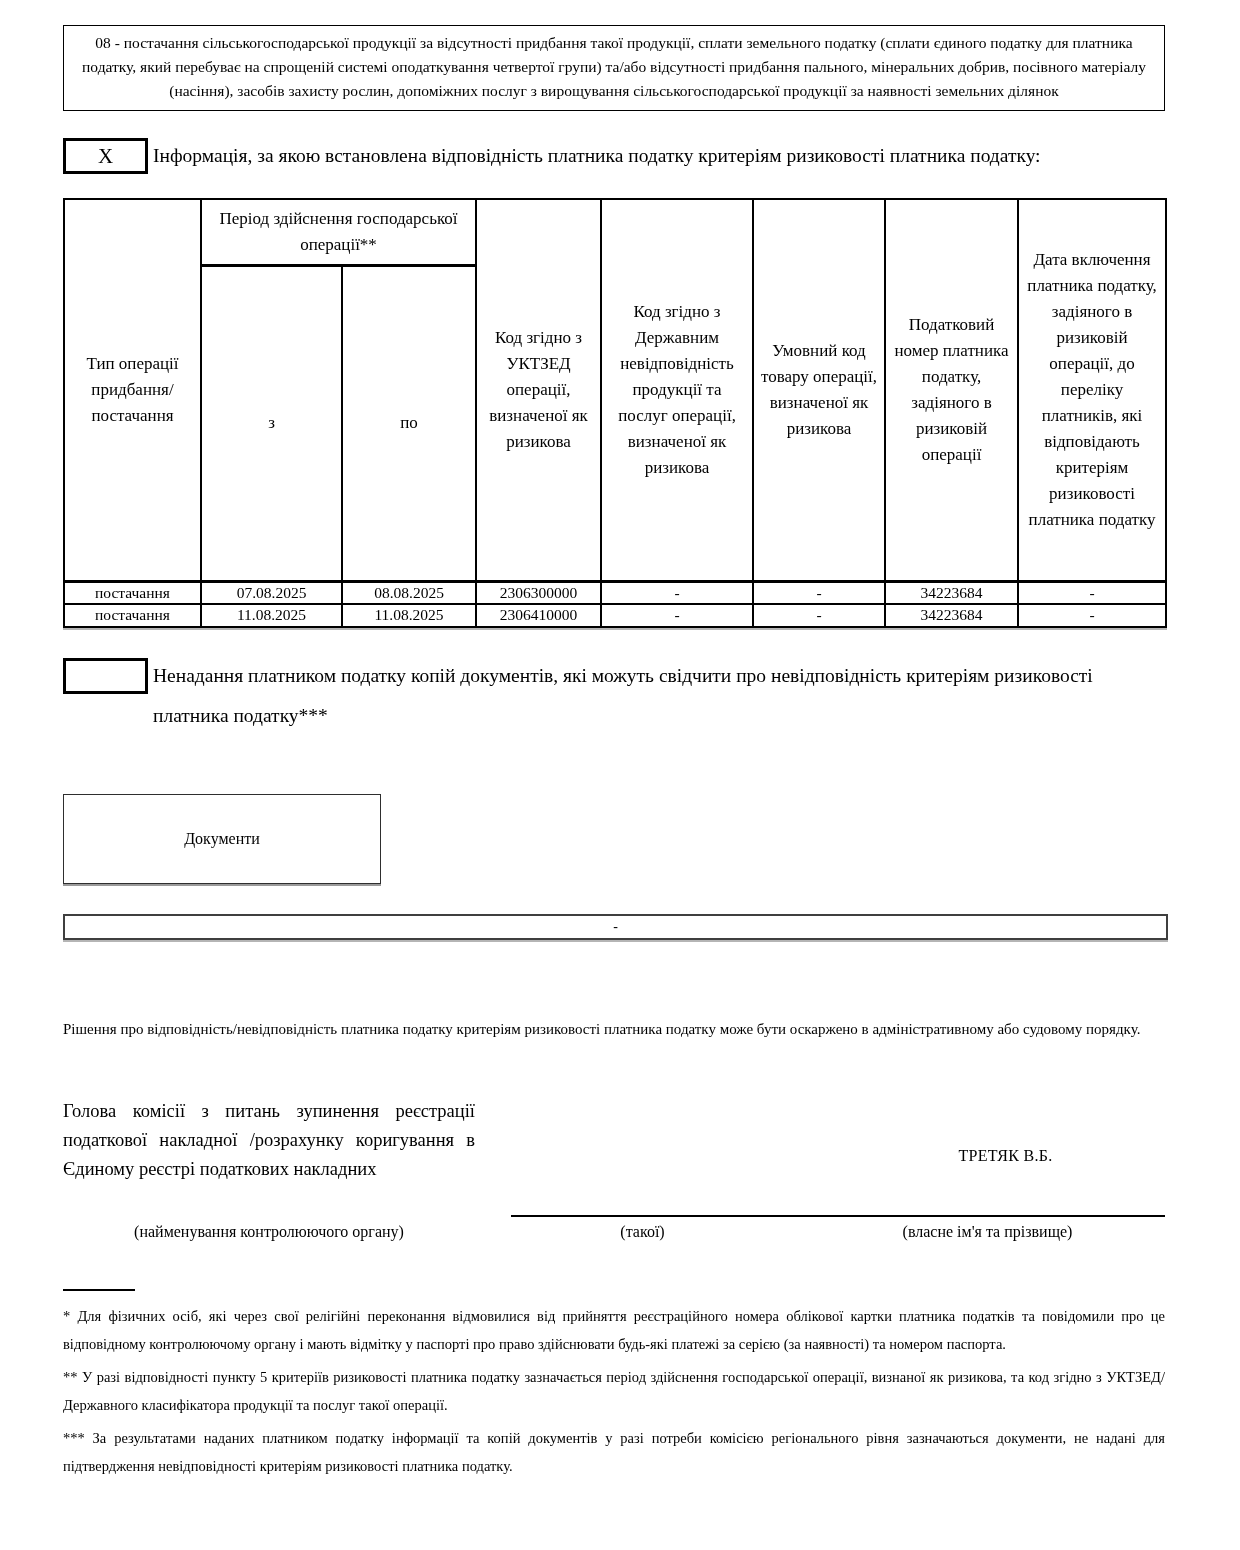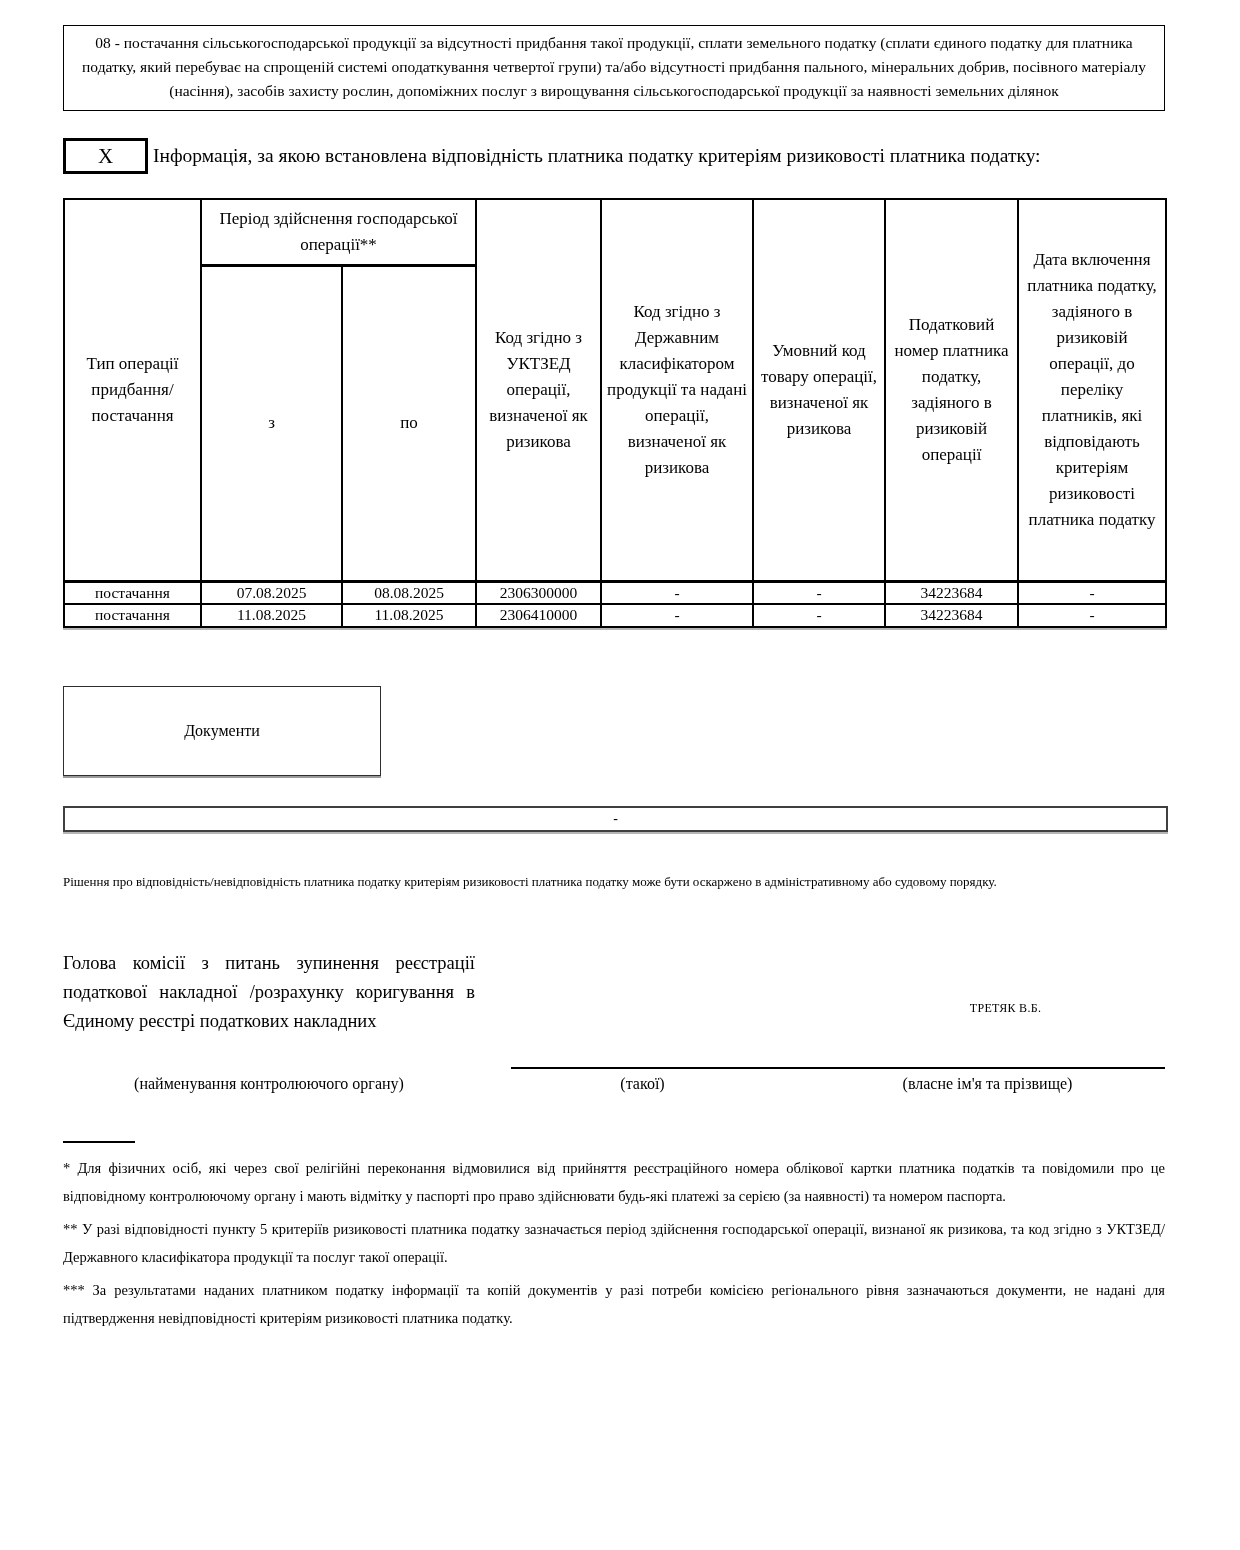--- a/index.html
+++ b/index.html
@@ -90,22 +90,22 @@
     height: 26px;
     border: 2px solid #3f3f3f;
     box-shadow: 0 2px 0 #b5b5b5;
     display: flex; align-items: center; justify-content: center;
     font-size: 14px;
     background: #fff;
   }
 
   
   .appeal {
-    margin-top: 36px;
-    font-size: 13px;
+    margin-top: 76px;
+    font-size: 15px;
     line-height: 27px;
     text-align: justify;
   }
 
   
   .sig-row { margin-top: 54px; display: flex; min-height: 120px; gap: 36px; }
   .sig-left {
     width: 412px;
     font-size: 18.5px;
     line-height: 29px;
@@ -113,21 +113,21 @@
   }
   .sig-rest {
     flex: 1;
     border-bottom: 2px solid #000;
     display: flex;
   }
   .sig-mid { width: 335px; }
   .sig-name {
     flex: 1;
     display: flex; align-items: center; justify-content: center;
-    font-size: 12px;
+    font-size: 16px;
     letter-spacing: 0.3px;
   }
   .sig-captions { display: flex; margin-top: 6px; font-size: 16px; }
   .cap-1 { width: 412px; text-align: center; }
   .cap-2 { width: 335px; text-align: center; }
   .cap-3 { flex: 1; text-align: center; }
 
   
   .footnotes { margin-top: 48px; }
   .fn-sep {
@@ -168,21 +168,21 @@
       <col style="width:152px">
         <col style="width:132px">
         <col style="width:133px">
         <col style="width:148px">
     </colgroup>
     <thead>
       <tr class="row-group">
         <th rowspan="2">Тип операції придбання/ постачання</th>
         <th colspan="2">Період здійснення господарської операції**</th>
         <th rowspan="2">Код згідно з УКТЗЕД операції, визначеної як ризикова</th>
-        <th rowspan="2">Код згідно з Державним класифікатором продукції та надані операції, визначеної як ризикова</th>
+        <th rowspan="2">Код згідно з Державним невідповідність продукції та послуг операції, визначеної як ризикова</th>
         <th rowspan="2">Умовний код товару операції, визначеної як ризикова</th>
         <th rowspan="2">Податковий номер платника податку, задіяного в ризиковій операції</th>
         <th rowspan="2">Дата включення платника податку, задіяного в ризиковій операції, до переліку платників, які відповідають критеріям ризиковості платника податку</th>
       </tr>
       <tr class="row-sub">
         <th>з</th>
         <th>по</th>
       </tr>
     </thead>
     <tbody>
@@ -202,20 +202,26 @@
         <td>11.08.2025</td>
         <td>2306410000</td>
         <td>-</td>
         <td>-</td>
         <td>34223684</td>
         <td>-</td>
       </tr>
     </tbody>
   </table>
 
+  <div class="cb-row cb-row-2">
+    <div class="checkbox">
+      <span></span>
+    </div>
+    <div class="cb-label">Ненадання платником податку копій документів, які можуть свідчити про невідповідність критеріям ризиковості платника податку***</div>
+  </div>
 
   <div class="doc-btn">
     <span>Документи</span>
   </div>
 
   <div class="value-field">
     <span>-</span>
   </div>
 
   <div class="appeal">Рішення про відповідність/невідповідність платника податку критеріям ризиковості платника податку може бути оскаржено в адміністративному або судовому порядку.</div>

